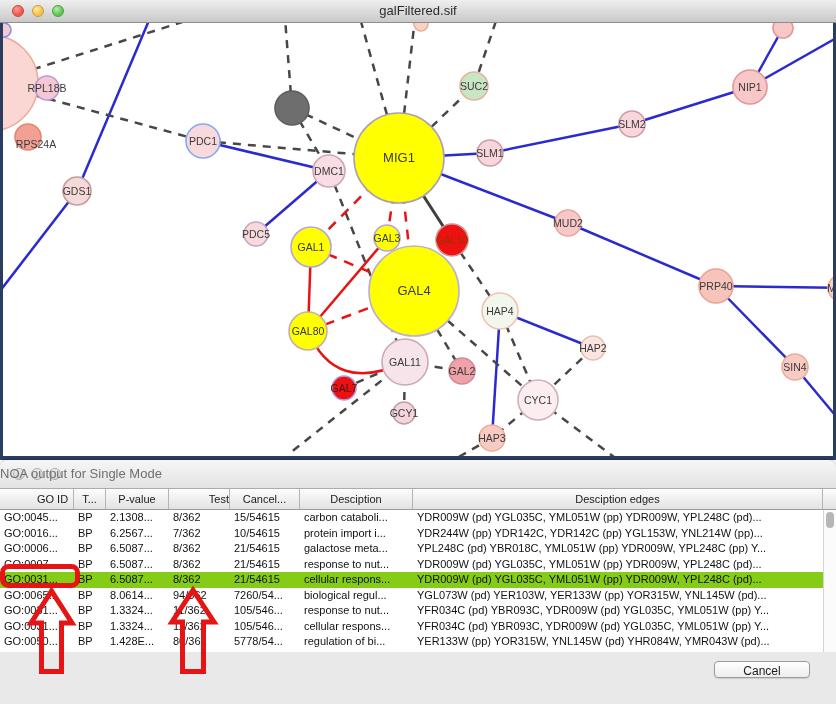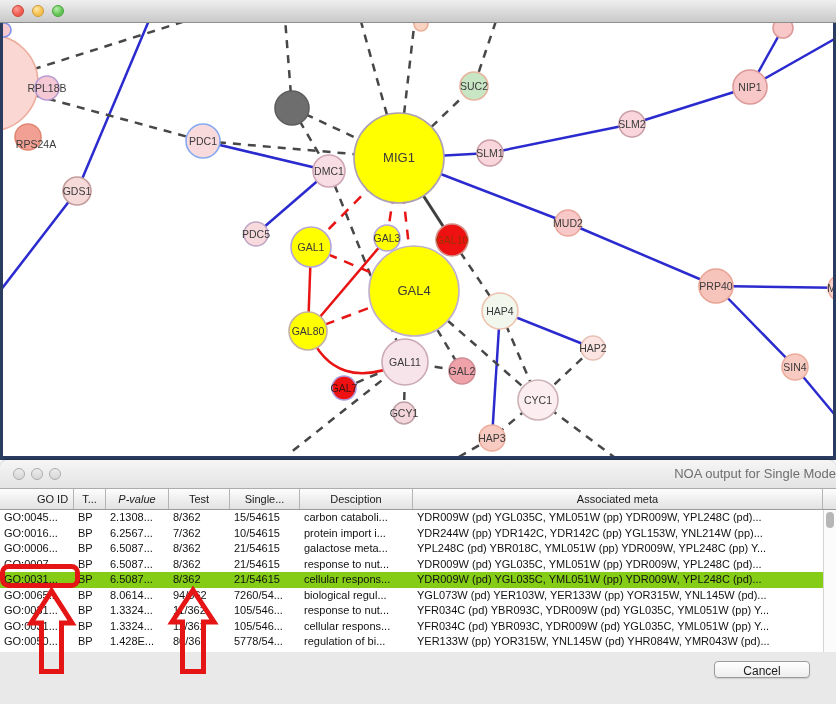--- a/index.html
+++ b/index.html
@@ -17,21 +17,21 @@
   .canvas{position:absolute;left:0;top:23px;width:836px;height:437px;box-sizing:border-box;
     background:#fff;border-left:3px solid #2A3C60;border-right:3px solid #2A3C60;
     border-bottom:4px solid #2A3C60;overflow:hidden;}
   .canvas svg{position:absolute;left:-3px;top:0;}
   
   .win-noa{position:absolute;left:0;top:460px;width:836px;height:244px;
     background:#E9E9E9;border-radius:8px 8px 0 0;overflow:hidden;
     box-shadow:0 -1px 2px rgba(0,0,0,.25);}
   .titlebar-noa{position:relative;height:28px;background:linear-gradient(#F6F6F6,#E3E3E3);
     border-bottom:1px solid #ACACAC;}
-  .titlebar-noa .title{position:absolute;left:0;right:0;top:6px;text-align:right;
+  .titlebar-noa .title{position:absolute;left:0;right:0;top:6px;text-align:left;
     font-size:13px;color:#6f6f6f;font-weight:500;}
   .glight{position:absolute;top:8px;width:12px;height:12px;border-radius:50%;
     background:linear-gradient(#ECECEC,#D7D7D7);border:1px solid #ABABAB;box-sizing:border-box;}
   .thead{position:relative;height:20px;background:linear-gradient(#FDFDFD,#E2E2E2);
     border-bottom:1px solid #9C9C9C;white-space:nowrap;font-size:0;}
   .th{display:inline-block;height:20px;line-height:20px;font-size:11px;color:#1a1a1a;
     text-align:center;box-sizing:border-box;border-right:1px solid #B5B5B5;
     overflow:hidden;vertical-align:top;}
   .tbody{position:relative;height:142px;background:#fff;}
   .trow{position:relative;height:15.5px;line-height:15.5px;white-space:nowrap;font-size:0;overflow:hidden;}
@@ -49,20 +49,21 @@
   
   #overlay{position:absolute;left:0;top:0;z-index:50;pointer-events:none;}
 </style>
 </head>
 <body>
 
 <div class="titlebar-main">
   <div class="light red"></div>
   <div class="light yellow"></div>
   <div class="light green"></div>
+  <div class="title">galFiltered.sif</div>
 </div>
 
 <div class="canvas">
   <svg id="net" width="836" height="434" xmlns="http://www.w3.org/2000/svg">
       <line x1="150" y1="-5" x2="77" y2="168" stroke="#2A2ACF" stroke-width="2.5"></line>
       <line x1="77" y1="168" x2="0" y2="268" stroke="#2A2ACF" stroke-width="2.5"></line>
       <line x1="203" y1="118" x2="329" y2="148" stroke="#2A2ACF" stroke-width="2.5"></line>
       <line x1="329" y1="148" x2="256" y2="211" stroke="#2A2ACF" stroke-width="2.5"></line>
       <line x1="399" y1="135" x2="490" y2="130" stroke="#2A2ACF" stroke-width="2.5"></line>
       <line x1="490" y1="130" x2="632" y2="101" stroke="#2A2ACF" stroke-width="2.5"></line>
@@ -174,21 +175,21 @@
     </svg>
 </div>
 
 <div class="win-noa">
   <div class="titlebar-noa">
     <div class="glight" style="left:13px"></div>
     <div class="glight" style="left:31px"></div>
     <div class="glight" style="left:49px"></div>
     <div class="title">NOA output for Single Mode</div>
   </div>
-  <div class="thead" id="thead"><div class="th" style="width: 74px; padding-left: 32px;">GO ID</div><div class="th" style="width: 32px;">T...</div><div class="th" style="width: 63px; font-style: italic;">P-value</div><div class="th" style="width: 61px;">Test</div><div class="th" style="width: 70px;">Single...</div><div class="th" style="width: 113px;">Desciption</div><div class="th" style="width: 410px;">Associated meta</div></div>
+  <div class="thead" id="thead"><div class="th" style="width: 74px; padding-left: 32px;">GO ID</div><div class="th" style="width: 32px;">T...</div><div class="th" style="width: 63px;">P-value</div><div class="th" style="width: 61px; text-align: right;">Test</div><div class="th" style="width: 70px;">Cancel...</div><div class="th" style="width: 113px;">Desciption</div><div class="th" style="width: 410px;">Desciption edges</div></div>
   <div class="tbody" id="tbody">
     <div class="trow"><div class="td" style="width: 74px;">GO:0045...</div><div class="td" style="width: 32px;">BP</div><div class="td" style="width: 63px;">2.1308...</div><div class="td" style="width: 61px;">8/362</div><div class="td" style="width: 70px;">15/54615</div><div class="td" style="width: 113px;">carbon cataboli...</div><div class="td" style="width: 410px;">YDR009W (pd) YGL035C, YML051W (pp) YDR009W, YPL248C (pd)...</div></div>
       <div class="trow"><div class="td" style="width: 74px;">GO:0016...</div><div class="td" style="width: 32px;">BP</div><div class="td" style="width: 63px;">6.2567...</div><div class="td" style="width: 61px;">7/362</div><div class="td" style="width: 70px;">10/54615</div><div class="td" style="width: 113px;">protein import i...</div><div class="td" style="width: 410px;">YDR244W (pp) YDR142C, YDR142C (pp) YGL153W, YNL214W (pp)...</div></div>
       <div class="trow"><div class="td" style="width: 74px;">GO:0006...</div><div class="td" style="width: 32px;">BP</div><div class="td" style="width: 63px;">6.5087...</div><div class="td" style="width: 61px;">8/362</div><div class="td" style="width: 70px;">21/54615</div><div class="td" style="width: 113px;">galactose meta...</div><div class="td" style="width: 410px;">YPL248C (pd) YBR018C, YML051W (pp) YDR009W, YPL248C (pp) Y...</div></div>
       <div class="trow"><div class="td" style="width: 74px;">GO:0007...</div><div class="td" style="width: 32px;">BP</div><div class="td" style="width: 63px;">6.5087...</div><div class="td" style="width: 61px;">8/362</div><div class="td" style="width: 70px;">21/54615</div><div class="td" style="width: 113px;">response to nut...</div><div class="td" style="width: 410px;">YDR009W (pd) YGL035C, YML051W (pp) YDR009W, YPL248C (pd)...</div></div>
       <div class="trow sel"><div class="td" style="width: 74px;">GO:0031...</div><div class="td" style="width: 32px;">BP</div><div class="td" style="width: 63px;">6.5087...</div><div class="td" style="width: 61px;">8/362</div><div class="td" style="width: 70px;">21/54615</div><div class="td" style="width: 113px;">cellular respons...</div><div class="td" style="width: 410px;">YDR009W (pd) YGL035C, YML051W (pp) YDR009W, YPL248C (pd)...</div></div>
       <div class="trow"><div class="td" style="width: 74px;">GO:0065...</div><div class="td" style="width: 32px;">BP</div><div class="td" style="width: 63px;">8.0614...</div><div class="td" style="width: 61px;">94/362</div><div class="td" style="width: 70px;">7260/54...</div><div class="td" style="width: 113px;">biological regul...</div><div class="td" style="width: 410px;">YGL073W (pd) YER103W, YER133W (pp) YOR315W, YNL145W (pd)...</div></div>
       <div class="trow"><div class="td" style="width: 74px;">GO:0031...</div><div class="td" style="width: 32px;">BP</div><div class="td" style="width: 63px;">1.3324...</div><div class="td" style="width: 61px;">11/362</div><div class="td" style="width: 70px;">105/546...</div><div class="td" style="width: 113px;">response to nut...</div><div class="td" style="width: 410px;">YFR034C (pd) YBR093C, YDR009W (pd) YGL035C, YML051W (pp) Y...</div></div>
       <div class="trow"><div class="td" style="width: 74px;">GO:0031...</div><div class="td" style="width: 32px;">BP</div><div class="td" style="width: 63px;">1.3324...</div><div class="td" style="width: 61px;">11/362</div><div class="td" style="width: 70px;">105/546...</div><div class="td" style="width: 113px;">cellular respons...</div><div class="td" style="width: 410px;">YFR034C (pd) YBR093C, YDR009W (pd) YGL035C, YML051W (pp) Y...</div></div>
       <div class="trow"><div class="td" style="width: 74px;">GO:0050...</div><div class="td" style="width: 32px;">BP</div><div class="td" style="width: 63px;">1.428E...</div><div class="td" style="width: 61px;">80/362</div><div class="td" style="width: 70px;">5778/54...</div><div class="td" style="width: 113px;">regulation of bi...</div><div class="td" style="width: 410px;">YER133W (pp) YOR315W, YNL145W (pd) YHR084W, YMR043W (pd)...</div></div>

